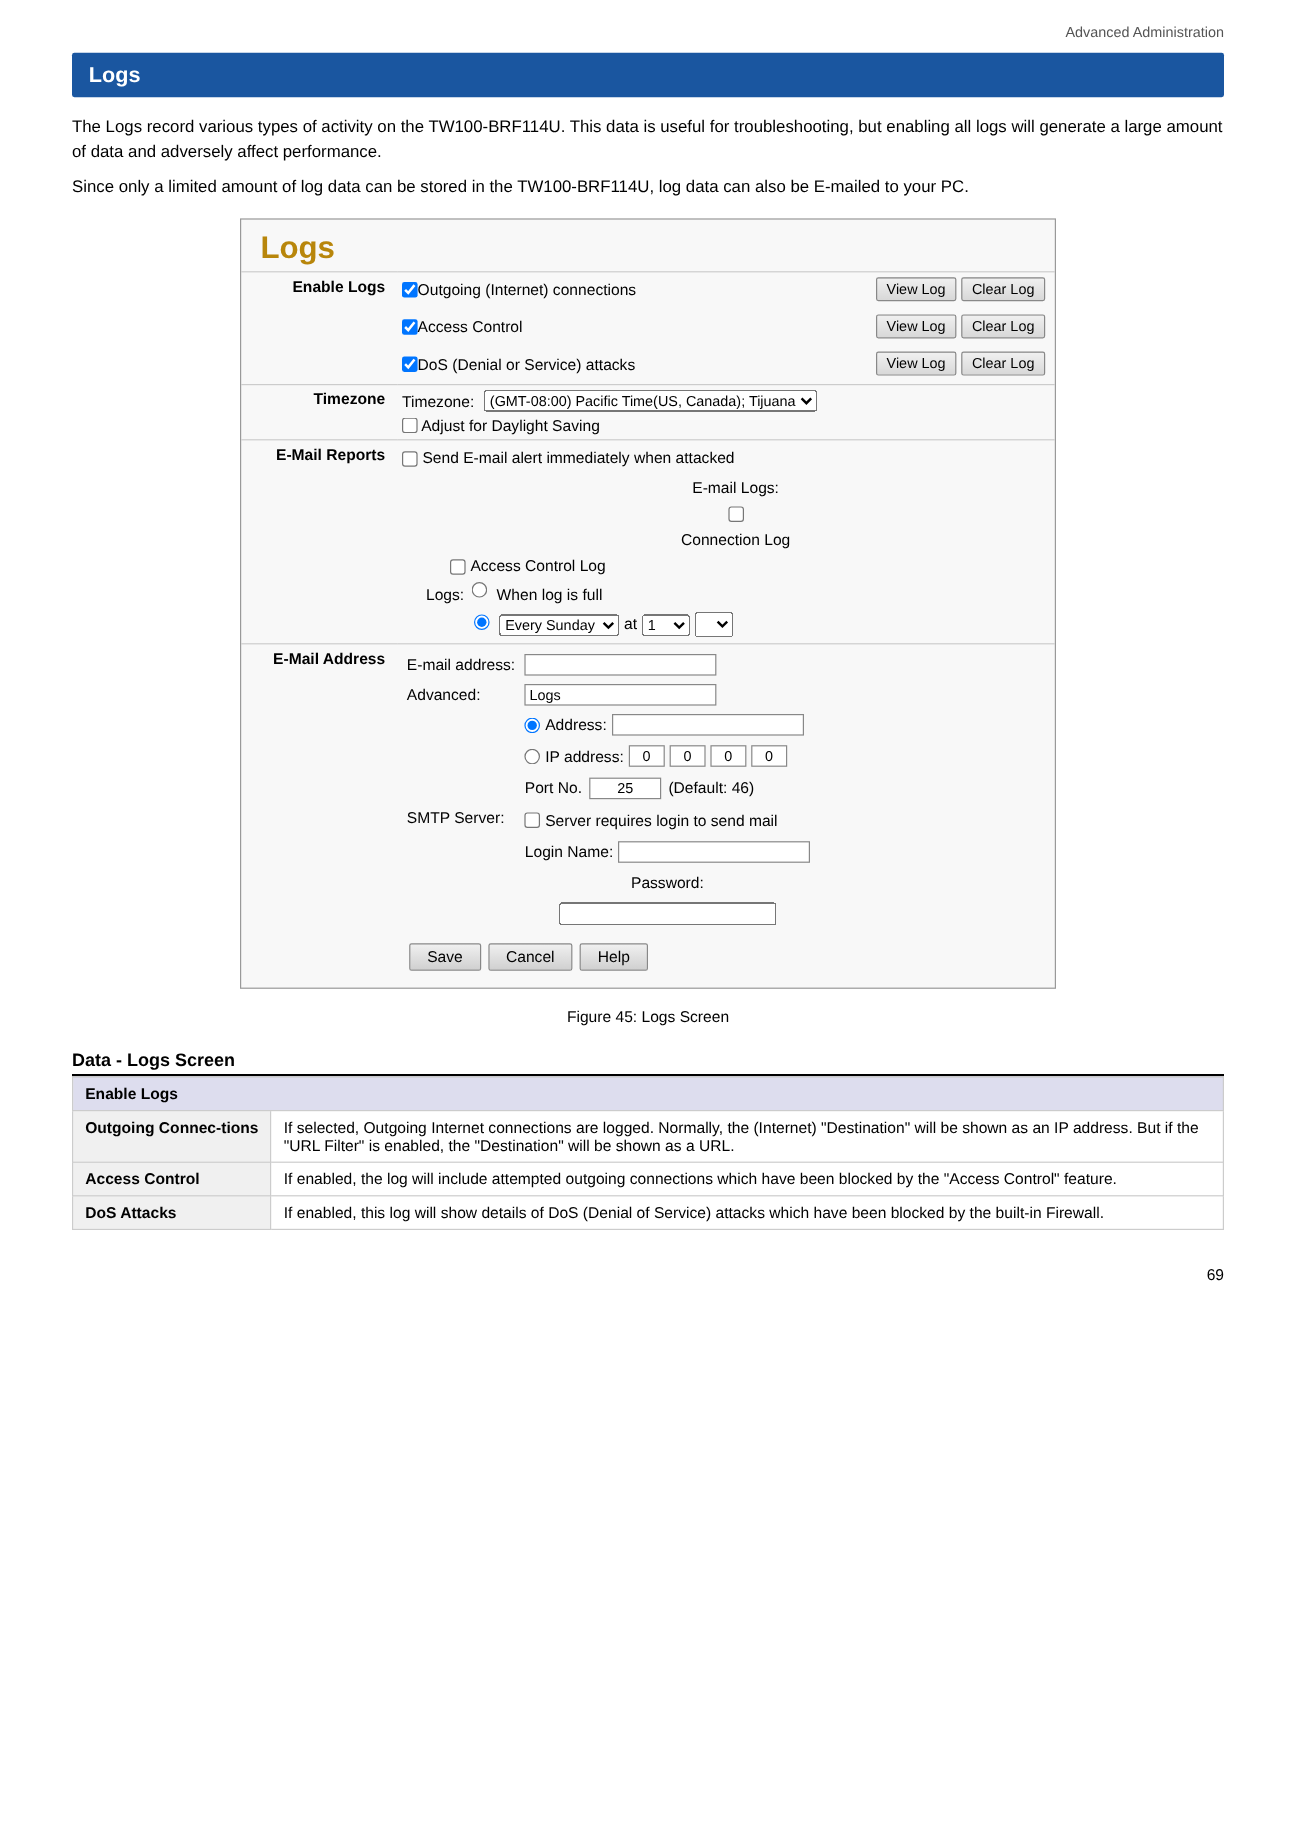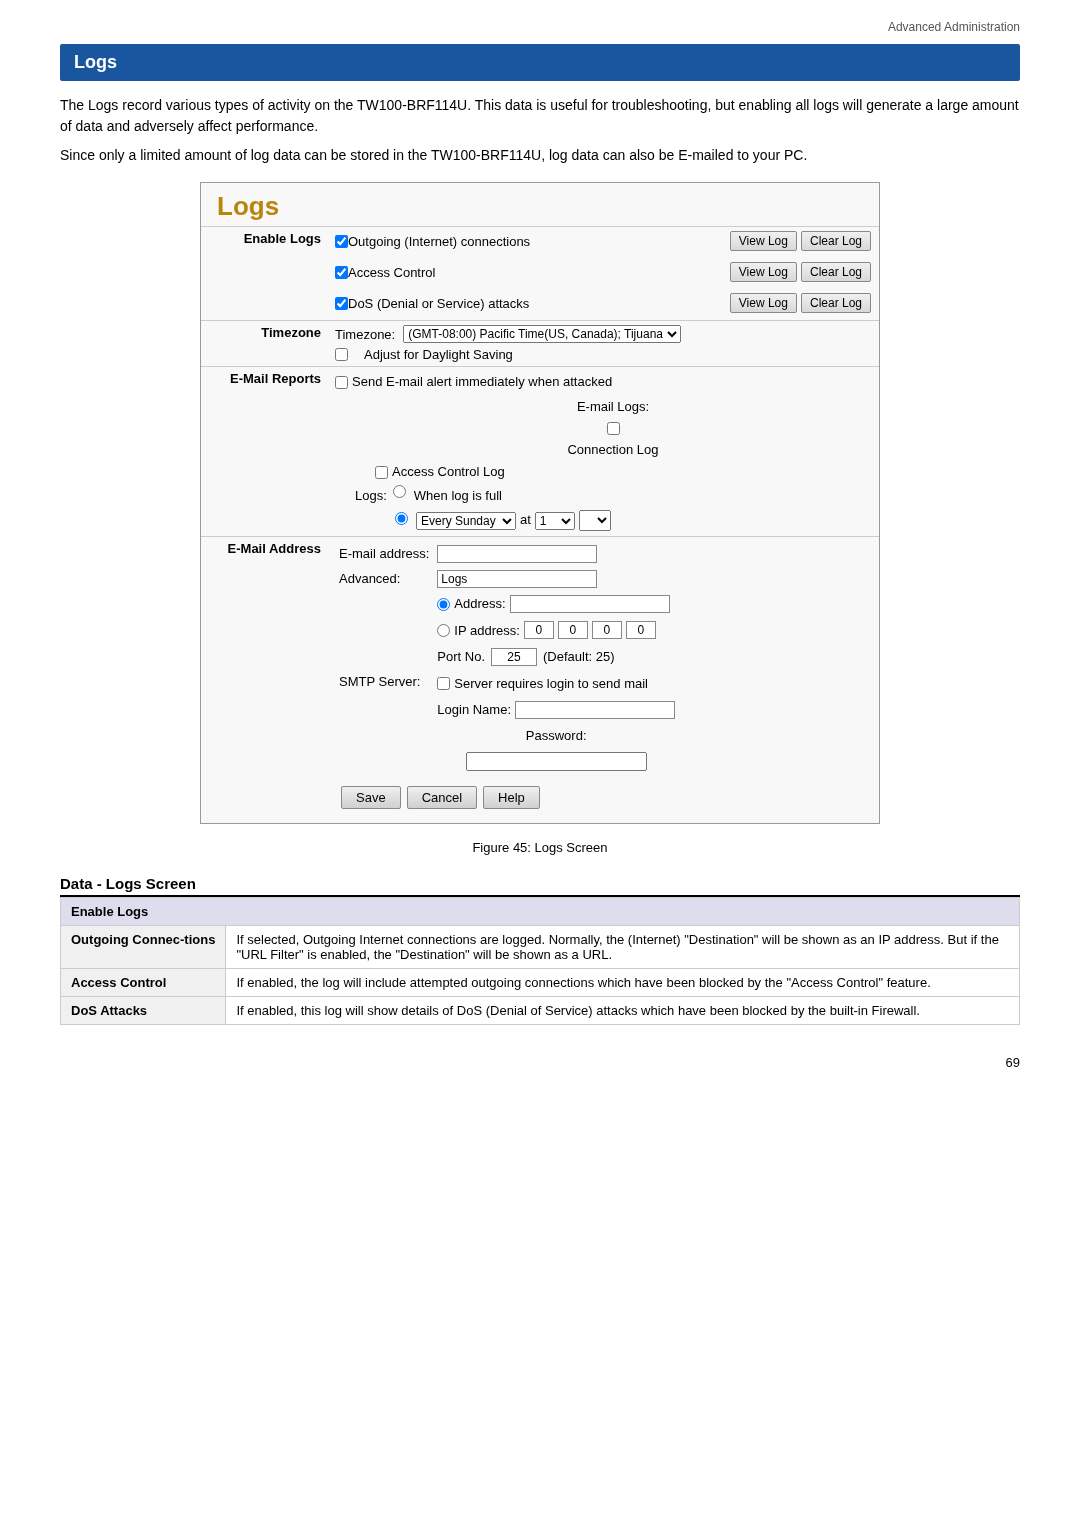--- a/index.html
+++ b/index.html
@@ -281,21 +281,21 @@
       <td class="label-col">Timezone</td>
       <td class="content-col">
         <div style="display:flex;align-items:center;gap:4px;">
           <span>Timezone:</span>
           <select class="timezone-select">
             <option>(GMT-08:00) Pacific Time(US, Canada); Tijuana</option>
           </select>
         </div>
         <div class="adjust-daylight">
           <input type="checkbox" style="">
-          <span style="margin-left:16px;">Adjust for Daylight Saving</span>
+          <span style="margin-left:3px;">Adjust for Daylight Saving</span>
         </div>
       </td>
     </tr>
 
     <tr class="row-group">
       <td class="label-col">E-Mail Reports</td>
       <td class="content-col">
         <div class="email-report-section">
           <div style="display:flex;align-items:center;gap:4px;">
             <input type="checkbox" style="">
@@ -361,22 +361,22 @@
                 <div style="display:flex;align-items:center;gap:4px;margin-top:3px;">
                   <input type="radio" name="smtp_type" style="">
                   <span>IP address:</span>
                   <input type="text" class="tiny" value="0" style="">
                   <input type="text" class="tiny" value="0" style="">
                   <input type="text" class="tiny" value="0" style="">
                   <input type="text" class="tiny" value="0" style="">
                 </div>
                 <div style="display:flex;align-items:center;gap:6px;margin-top:3px;">
                   <span>Port No.</span>
-                  <input type="text" class="tiny" value="25" style="width: 46px;">
-                  <span>(Default: 25)</span>
+                  <input type="text" class="tiny" value="25" style="width: 60px;">
+                  <span>(Default: 46)</span>
                 </div>
                 <div style="display:flex;align-items:center;gap:4px;margin-top:3px;">
                   <input type="checkbox" style="">
                   <span>Server requires login to send mail</span>
                 </div>
                 <div style="display:flex;align-items:center;gap:4px;margin-top:3px;">
                   <span>Login Name:</span>
                   <input type="text" class="medium" style="">
                 </div>
                 <div style="display:flex;align-items:center;gap:4px;margin-top:3px;flex-direction:column;">

